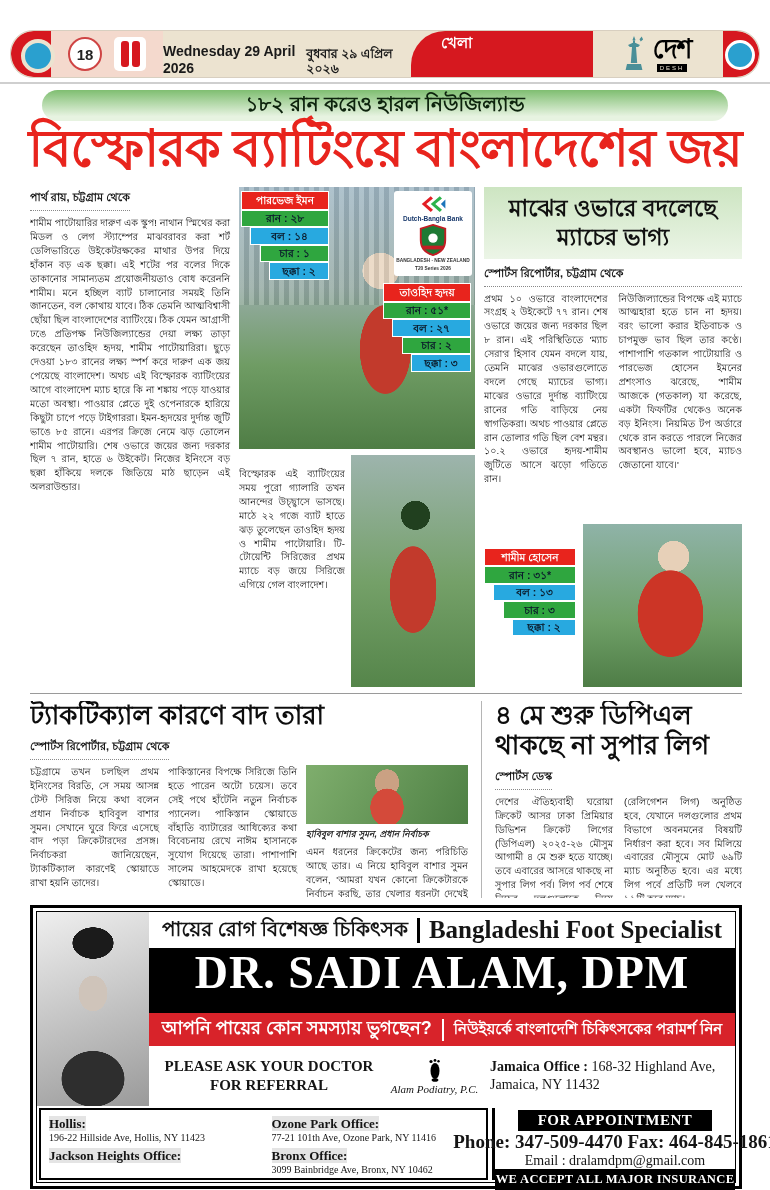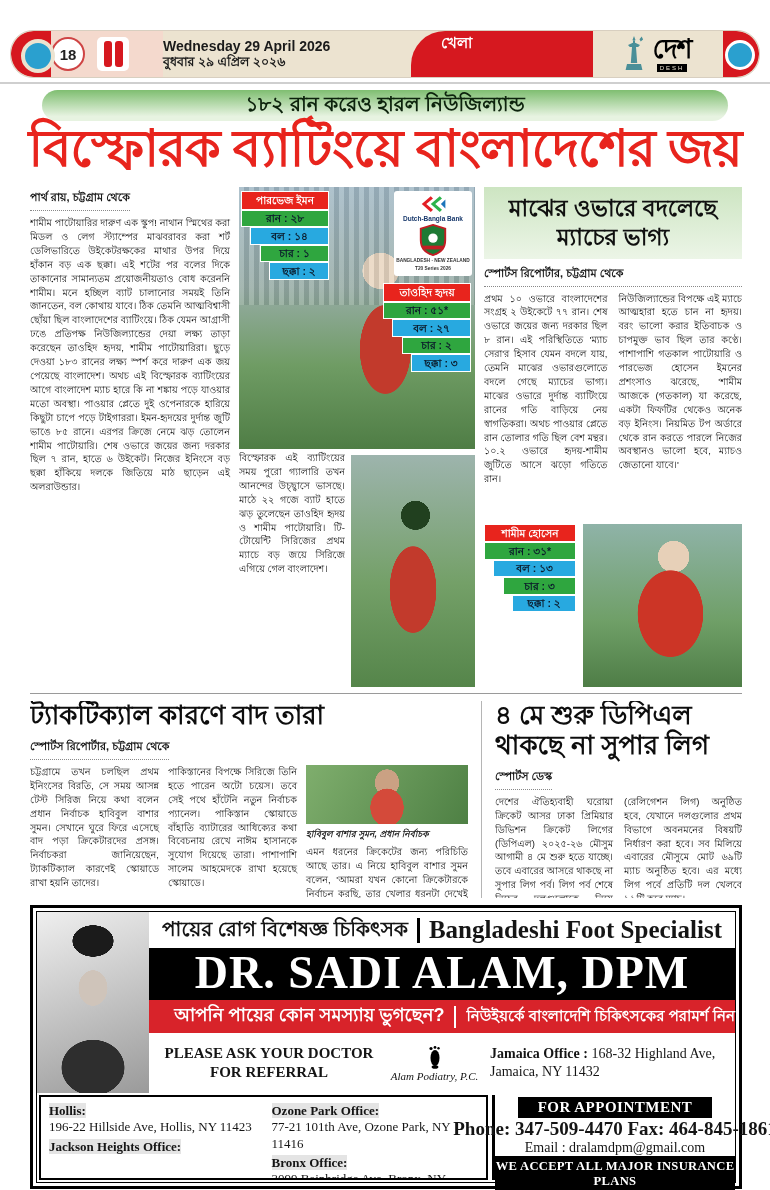--- a/index.html
+++ b/index.html
@@ -5,26 +5,26 @@
   html,body{margin:0;padding:0}
   body{width:770px;height:1190px;background:#fff;position:relative;overflow:hidden;
        font-family:"Liberation Sans",sans-serif;color:#151515}
 
   
   .header{position:absolute;top:30px;left:10px;right:10px;height:46px;border-radius:23px;
           overflow:hidden;display:flex;align-items:stretch;background:#ece3d0;border:1px solid #d8cfc0}
   .h-capL{width:40px;background:#d6181f;border-radius:23px 0 0 23px;position:relative;flex:0 0 auto}
   .h-capL::after{content:"";position:absolute;left:10px;top:8px;width:26px;height:26px;border-radius:50%;
           background:#2aa0cf;border:4px solid #ece3d0}
-  .h-num{width:112px;background:#f4d9cd;display:flex;align-items:center;justify-content:flex-start;gap:12px;flex:0 0 auto}
+  .h-num{width:112px;background:#f4d9cd;display:flex;align-items:center;justify-content:center;gap:12px;flex:0 0 auto}
   .h-circle{width:30px;height:30px;border-radius:50%;background:#fff;border:2px solid #cf4444;
           display:flex;align-items:center;justify-content:center;font-weight:bold;font-size:15px;color:#222}
   .gate{width:32px;height:34px;background:#fff;border-radius:5px;display:flex;gap:3px;align-items:center;justify-content:center}
   .gate i{display:block;width:8px;height:26px;background:#d6181f;border-radius:3px}
-  .h-date{width:248px;display:flex;flex-direction:column;align-items:flex-start;justify-content:center;
+  .h-date{width:248px;display:flex;align-items:flex-end;justify-content:center;
           font-weight:bold;line-height:1.2;flex:0 0 auto}
   .h-date .en{font-size:14px;color:#1a1a1a}
   .h-date .bn{font-size:12.5px;color:#1a1a1a}
   .h-red{flex:1;background:#d6181f;color:#fff;display:flex;align-items:flex-start;padding-left:30px;
           font-size:15px;font-weight:bold;border-radius:34px 0 0 0}
   .h-logo{width:130px;background:#ece3d0;display:flex;align-items:center;justify-content:center;gap:8px;flex:0 0 auto}
   .desh{display:flex;flex-direction:column;align-items:center;line-height:1}
   .desh .bn{font-size:27px;font-weight:900;color:#000;letter-spacing:-1px}
   .desh .en{font-size:6px;background:#000;color:#ece3d0;padding:1px 3px;margin-top:1px;letter-spacing:2px}
   .h-capR{width:36px;background:#d6181f;border-radius:0 23px 23px 0;position:relative;flex:0 0 auto}
@@ -52,34 +52,34 @@
   .photoA{height:262px;background:
       radial-gradient(46px 80px at 62% 62%,#c23a2c 0%,#c23a2c 55%,rgba(0,0,0,0) 56%),
       radial-gradient(30px 30px at 60% 32%,#e9d6c0 0%,#e9d6c0 60%,rgba(0,0,0,0) 61%),
       linear-gradient(180deg,#a3b9c6 0%,#97aca6 38%,#6f9c64 68%,#4f7d45 100%)}
   .photoA::before{content:"";position:absolute;left:0;right:0;top:0;height:45%;
       background:repeating-linear-gradient(90deg,rgba(255,255,255,.14) 0 5px,rgba(20,30,40,.10) 5px 10px)}
   .photoB{position:absolute;top:268px;left:112px;right:0;bottom:0;background:
       radial-gradient(42px 78px at 50% 58%,#c23a2c 0%,#c23a2c 55%,rgba(0,0,0,0) 56%),
       radial-gradient(24px 24px at 52% 26%,#21401f 0%,#21401f 60%,rgba(0,0,0,0) 61%),
       linear-gradient(180deg,#9db4ad 0%,#74a068 55%,#55854a 100%)}
-  .mid-caption{position:absolute;top:264px;left:0;width:106px;bottom:0;overflow:hidden}
+  .mid-caption{position:absolute;top:280px;left:0;width:106px;bottom:0;overflow:hidden}
   .photoC{flex:1;background:
       radial-gradient(56px 74px at 55% 55%,#cc3526 0%,#cc3526 58%,rgba(0,0,0,0) 59%),
       radial-gradient(26px 26px at 57% 20%,#e7d0b8 0%,#e7d0b8 60%,rgba(0,0,0,0) 61%),
       linear-gradient(180deg,#8fb3a8 0%,#6f9f67 60%,#4e7d46 100%)}
 
   .statbox{width:88px;font-size:10.5px;font-weight:bold;line-height:1}
   .statbox .sb-h{background:#e8241d;color:#fff;text-align:center;padding:3px 0;border:1px solid #fff}
   .statbox .sb-r{color:#0b1b2b;text-align:center;padding:2.5px 0;border:1px solid #fff}
   .sb-g{background:#2fa63f}.sb-b{background:#28a9e0}
   .sb-i1{margin-left:9px}.sb-i2{margin-left:19px}.sb-i3{margin-left:28px}
   .sb1{position:absolute;top:4px;left:2px}
   .sb2{position:absolute;top:96px;right:4px}
-  .sb3{width:92px;flex:0 0 auto;margin-top:0}
+  .sb3{width:92px;flex:0 0 auto;margin-top:24px}
 
   .logos{position:absolute;top:4px;right:3px;width:74px;background:#fff;border-radius:3px;
          padding:4px 2px;display:flex;flex-direction:column;align-items:center;gap:2px;text-align:center}
   .logos .bank-name{font-size:6.5px;font-weight:bold;color:#17386b;line-height:1.1}
   .logos .series{font-size:4.8px;font-weight:bold;color:#333;line-height:1.2}
 
   .green-head{background:linear-gradient(180deg,#cde5c2,#ecf5e7);border-radius:0;padding:7px 4px;
          text-align:center;font-size:23px;font-weight:900;color:#101010;line-height:1.25;white-space:pre-line}
   .col-right .byline{margin-top:6px}
   .cols2{column-count:2;column-gap:11px;overflow:hidden}
@@ -112,38 +112,38 @@
       radial-gradient(34px 26px at 50% 16%,#1b1b1b 0%,#1b1b1b 60%,rgba(0,0,0,0) 61%),
       radial-gradient(26px 32px at 50% 42%,#cfc4ba 0%,#cfc4ba 55%,rgba(0,0,0,0) 56%),
       radial-gradient(52px 46px at 50% 86%,#2e2e2e 0%,#2e2e2e 60%,rgba(0,0,0,0) 61%),
       linear-gradient(160deg,#efefef,#9a9a9a)}
   .ad-tr{flex:1;display:flex;flex-direction:column;min-width:0}
   .ad-title{height:36px;display:flex;align-items:center;justify-content:center;gap:9px;font-weight:bold}
   .ad-title .bn{font-size:20px;font-family:"Liberation Sans",sans-serif}
   .ad-title .pipe{width:3px;height:25px;background:#000}
   .ad-title .en{font-size:25px}
   .ad-doc{background:#000;color:#fff;text-align:center;font-size:46px;font-weight:bold;
-      letter-spacing:1px;line-height:1.08;height:52px}
-  .ad-red{background:#d8232a;color:#fff;height:33px;display:flex;align-items:center;justify-content:flex-end;
+      letter-spacing:1px;line-height:1.08;height:65px}
+  .ad-red{background:#d8232a;color:#fff;height:33px;display:flex;align-items:center;justify-content:center;
       gap:10px;font-weight:bold;font-family:"Liberation Sans",sans-serif}
   .ad-red .q{font-size:18px}
   .ad-red .pipe2{width:2px;height:22px;background:#fff}
   .ad-red .a{font-size:15px}
   .ad-mid{height:56px;display:flex;align-items:center;justify-content:space-between;padding:2px 10px}
   .referral{font-size:15px;font-weight:bold;text-align:center;line-height:1.3;width:220px}
   .footlogo{display:flex;flex-direction:column;align-items:center;width:110px}
   .footlogo .script{font-style:italic;font-size:11px;margin-top:1px}
   .jamaica{font-size:14px;line-height:1.3;width:235px}
   .jamaica b{font-weight:bold}
   .ad-bottom{flex:1;display:flex;min-height:0}
   .ad-addr{flex:1;border:2px solid #000;margin:2px;display:flex;gap:16px;padding:4px 8px;overflow:hidden}
   .addr-col{flex:1}
   .office{margin-bottom:1px}
   .oname{font-weight:bold;background:#e4e4e4;font-size:13px;display:inline;line-height:1.25}
-  .oaddr{font-size:13px;line-height:1.25}
+  .oaddr{font-size:10px;line-height:1.25}
   .ad-right{width:240px;flex:0 0 auto;border-left:3px solid #000;margin:2px 0 2px 2px;display:flex;
       flex-direction:column;align-items:center;justify-content:space-between;padding-top:2px}
   .appt{background:#000;color:#fff;font-size:15px;font-weight:bold;padding:2px 20px;letter-spacing:.5px}
   .phone{font-size:19px;font-weight:bold;white-space:nowrap}
   .email{font-size:14px}
   .insurance{background:#000;color:#fff;font-size:12.6px;font-weight:bold;text-align:center;
       width:100%;padding:3px 0;letter-spacing:.3px}
 </style>
 </head>
 <body>

